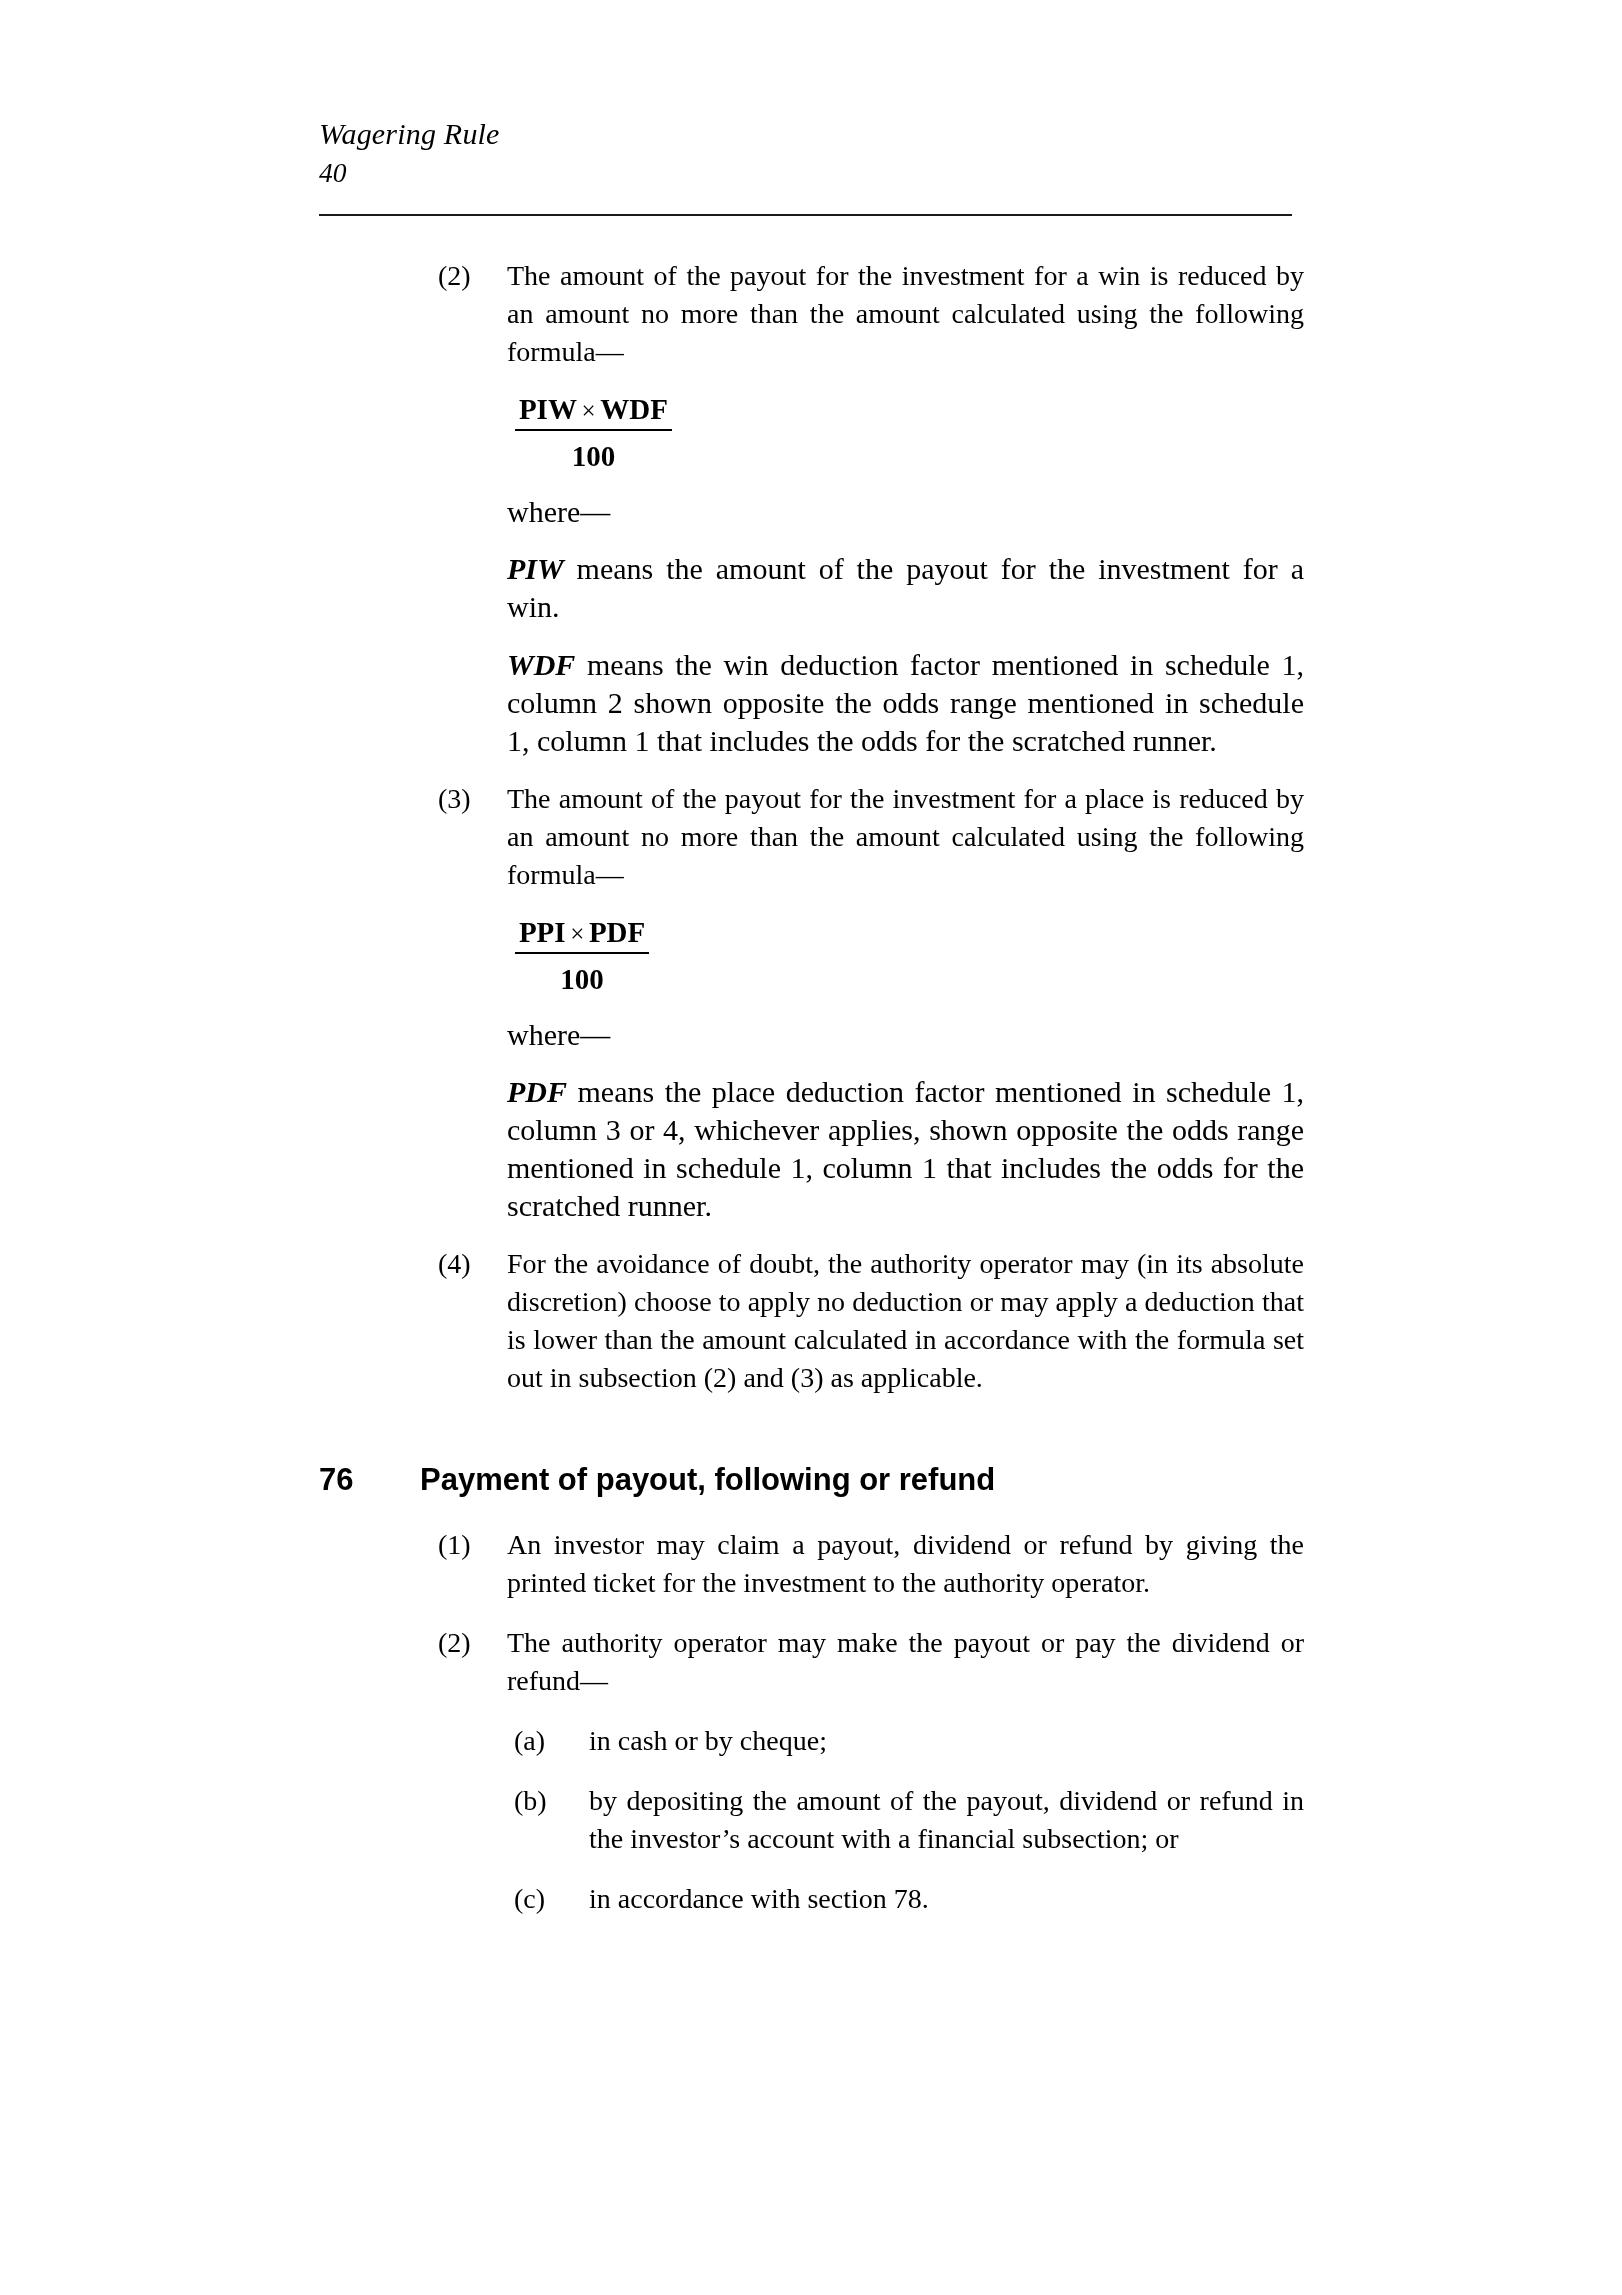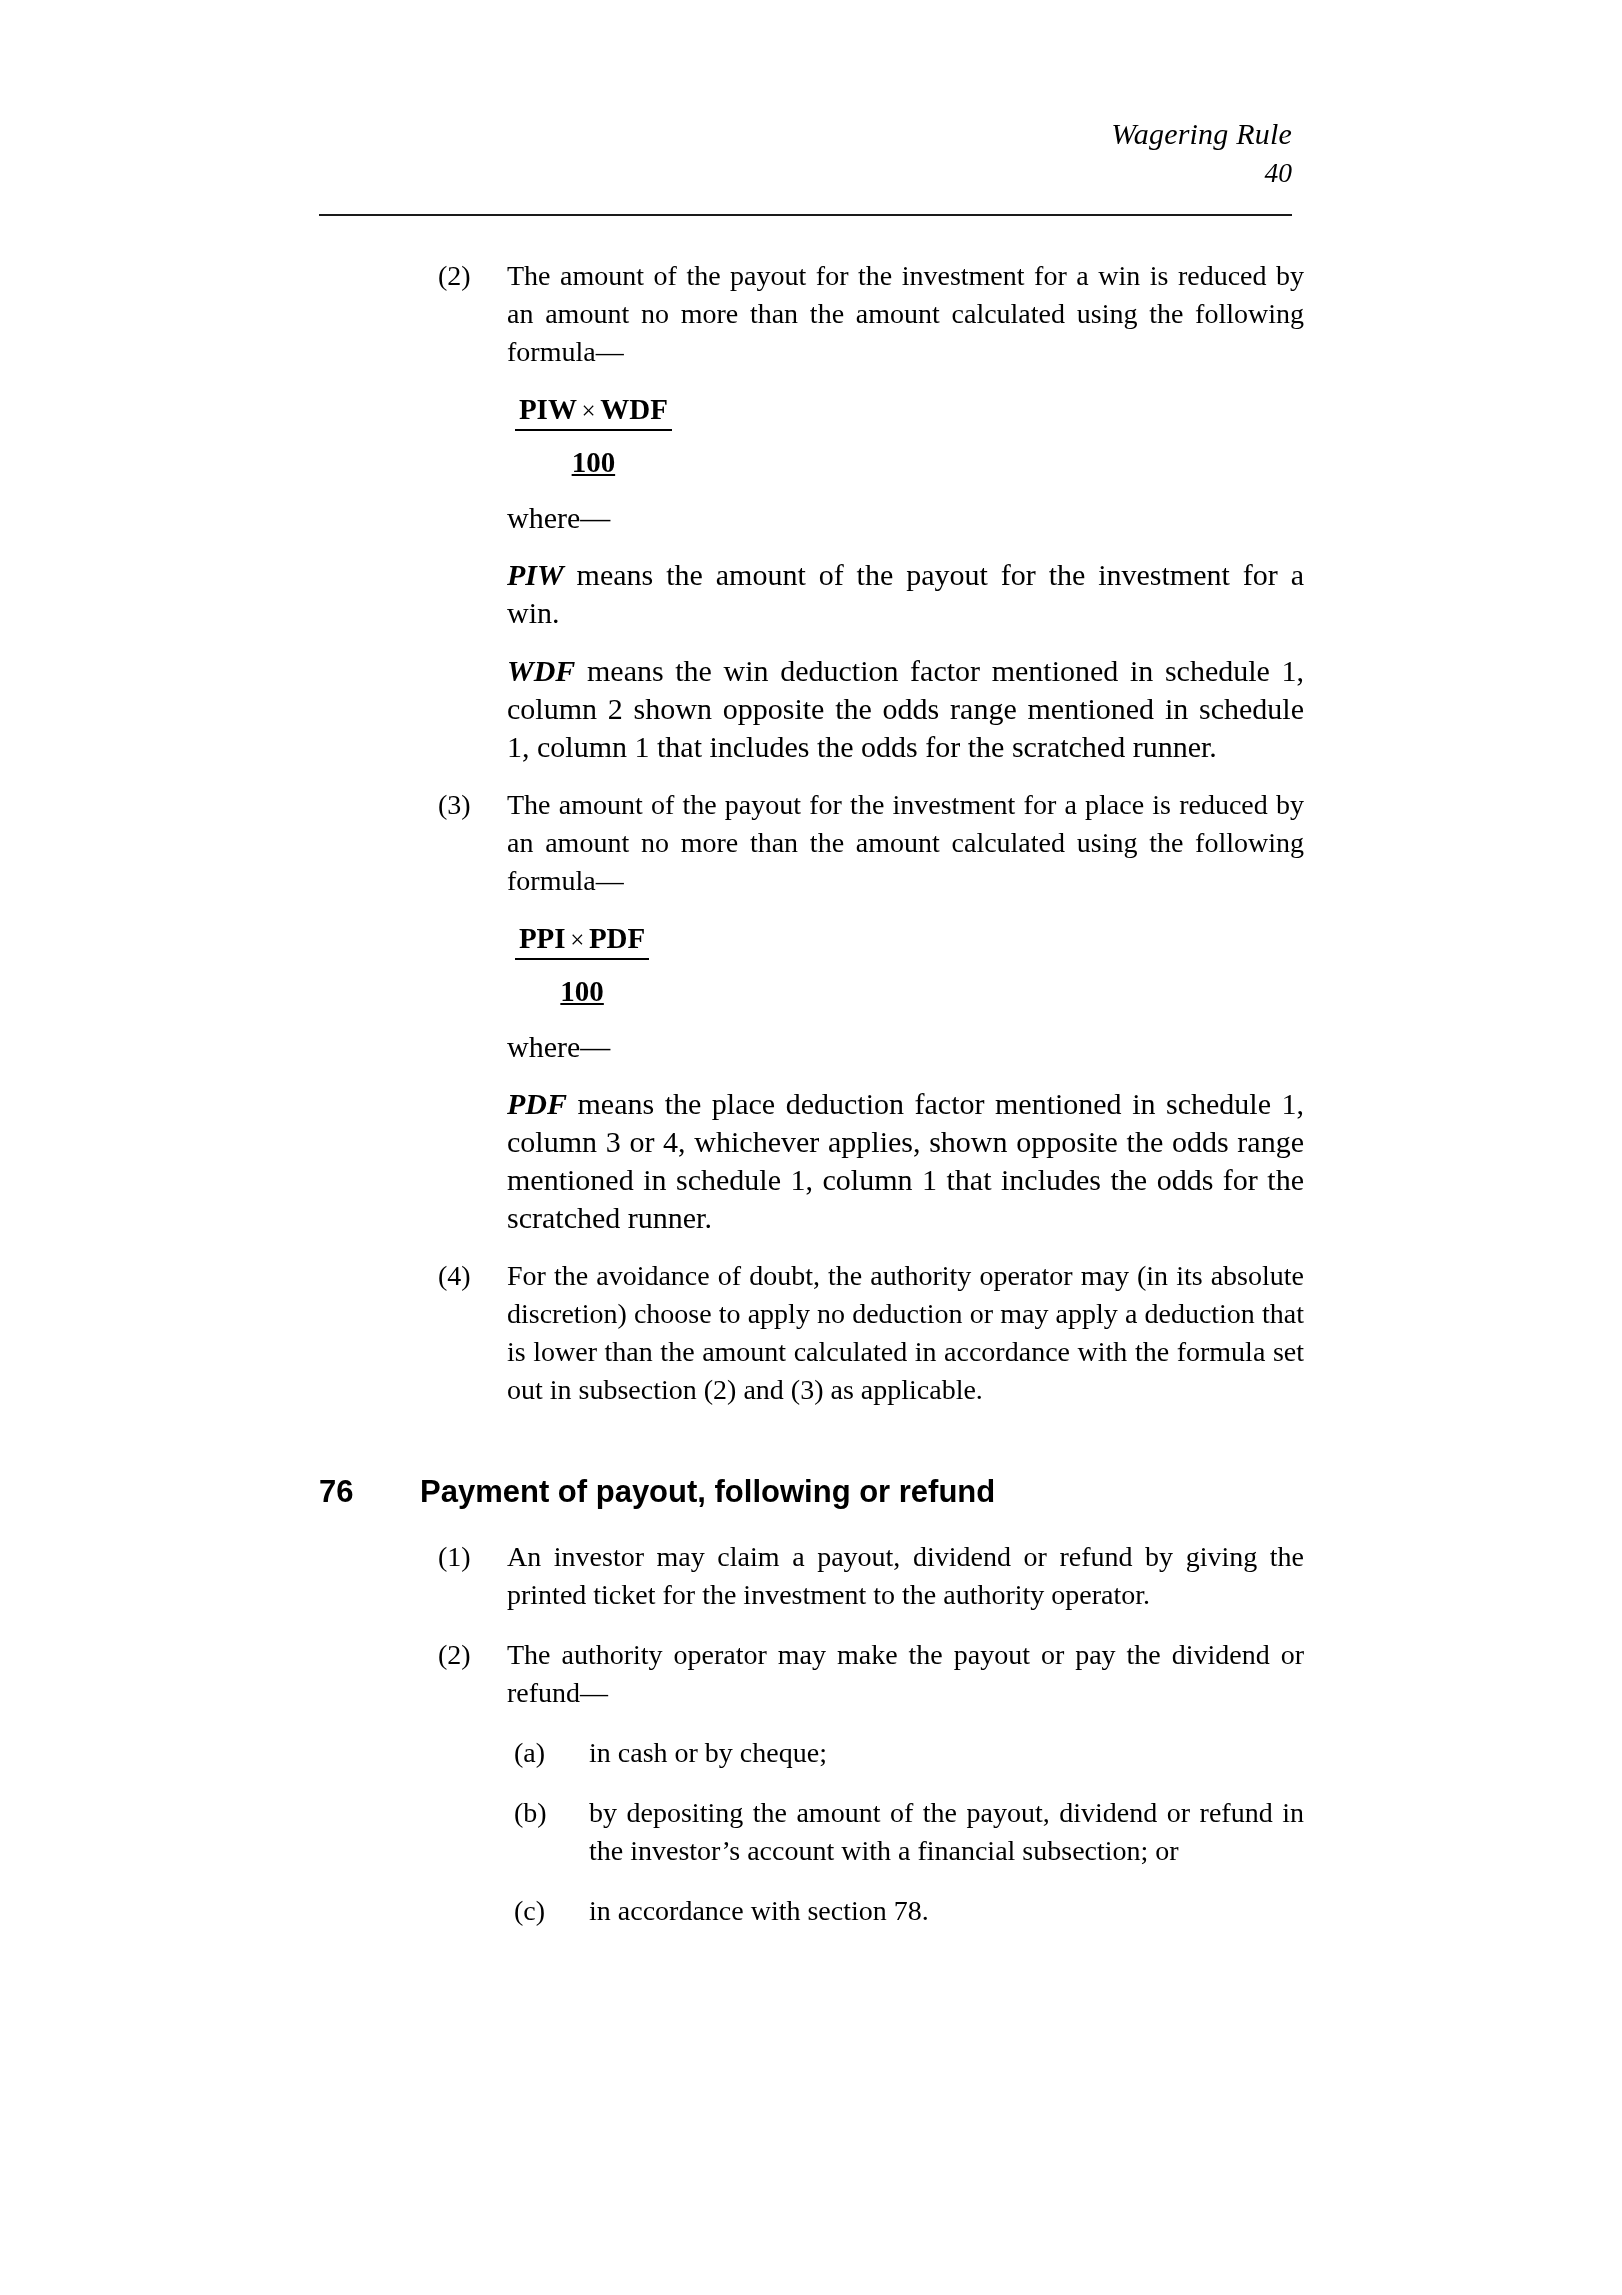--- a/index.html
+++ b/index.html
@@ -18,21 +18,21 @@
     box-sizing: border-box;
     overflow: hidden;
   }
 
   
   .header {
     position: absolute;
     top: 115px;
     left: 319px;
     width: 973px;
-    text-align: right;
+    text-align: left;
   }
 
   .header-title {
     font-style: italic;
     font-size: 30px;
     line-height: 1.25;
     letter-spacing: 0.2px;
   }
 
   .header-pageno {
@@ -102,22 +102,21 @@
   }
 
   .frac .times {
     font-weight: normal;
     font-size: 25px;
     padding: 0 4.6px;
   }
 
   .frac .denominator {
     display: block;
-    padding-top: 15px;
-    text-decoration: underline;
+    padding-top: 9px;
   }
 
   
   .inner {
     padding-left: 188px;
     margin-bottom: 19.6px;
     font-size: 30px;
     line-height: 38px;
     text-align: justify;
     text-justify: inter-word;

